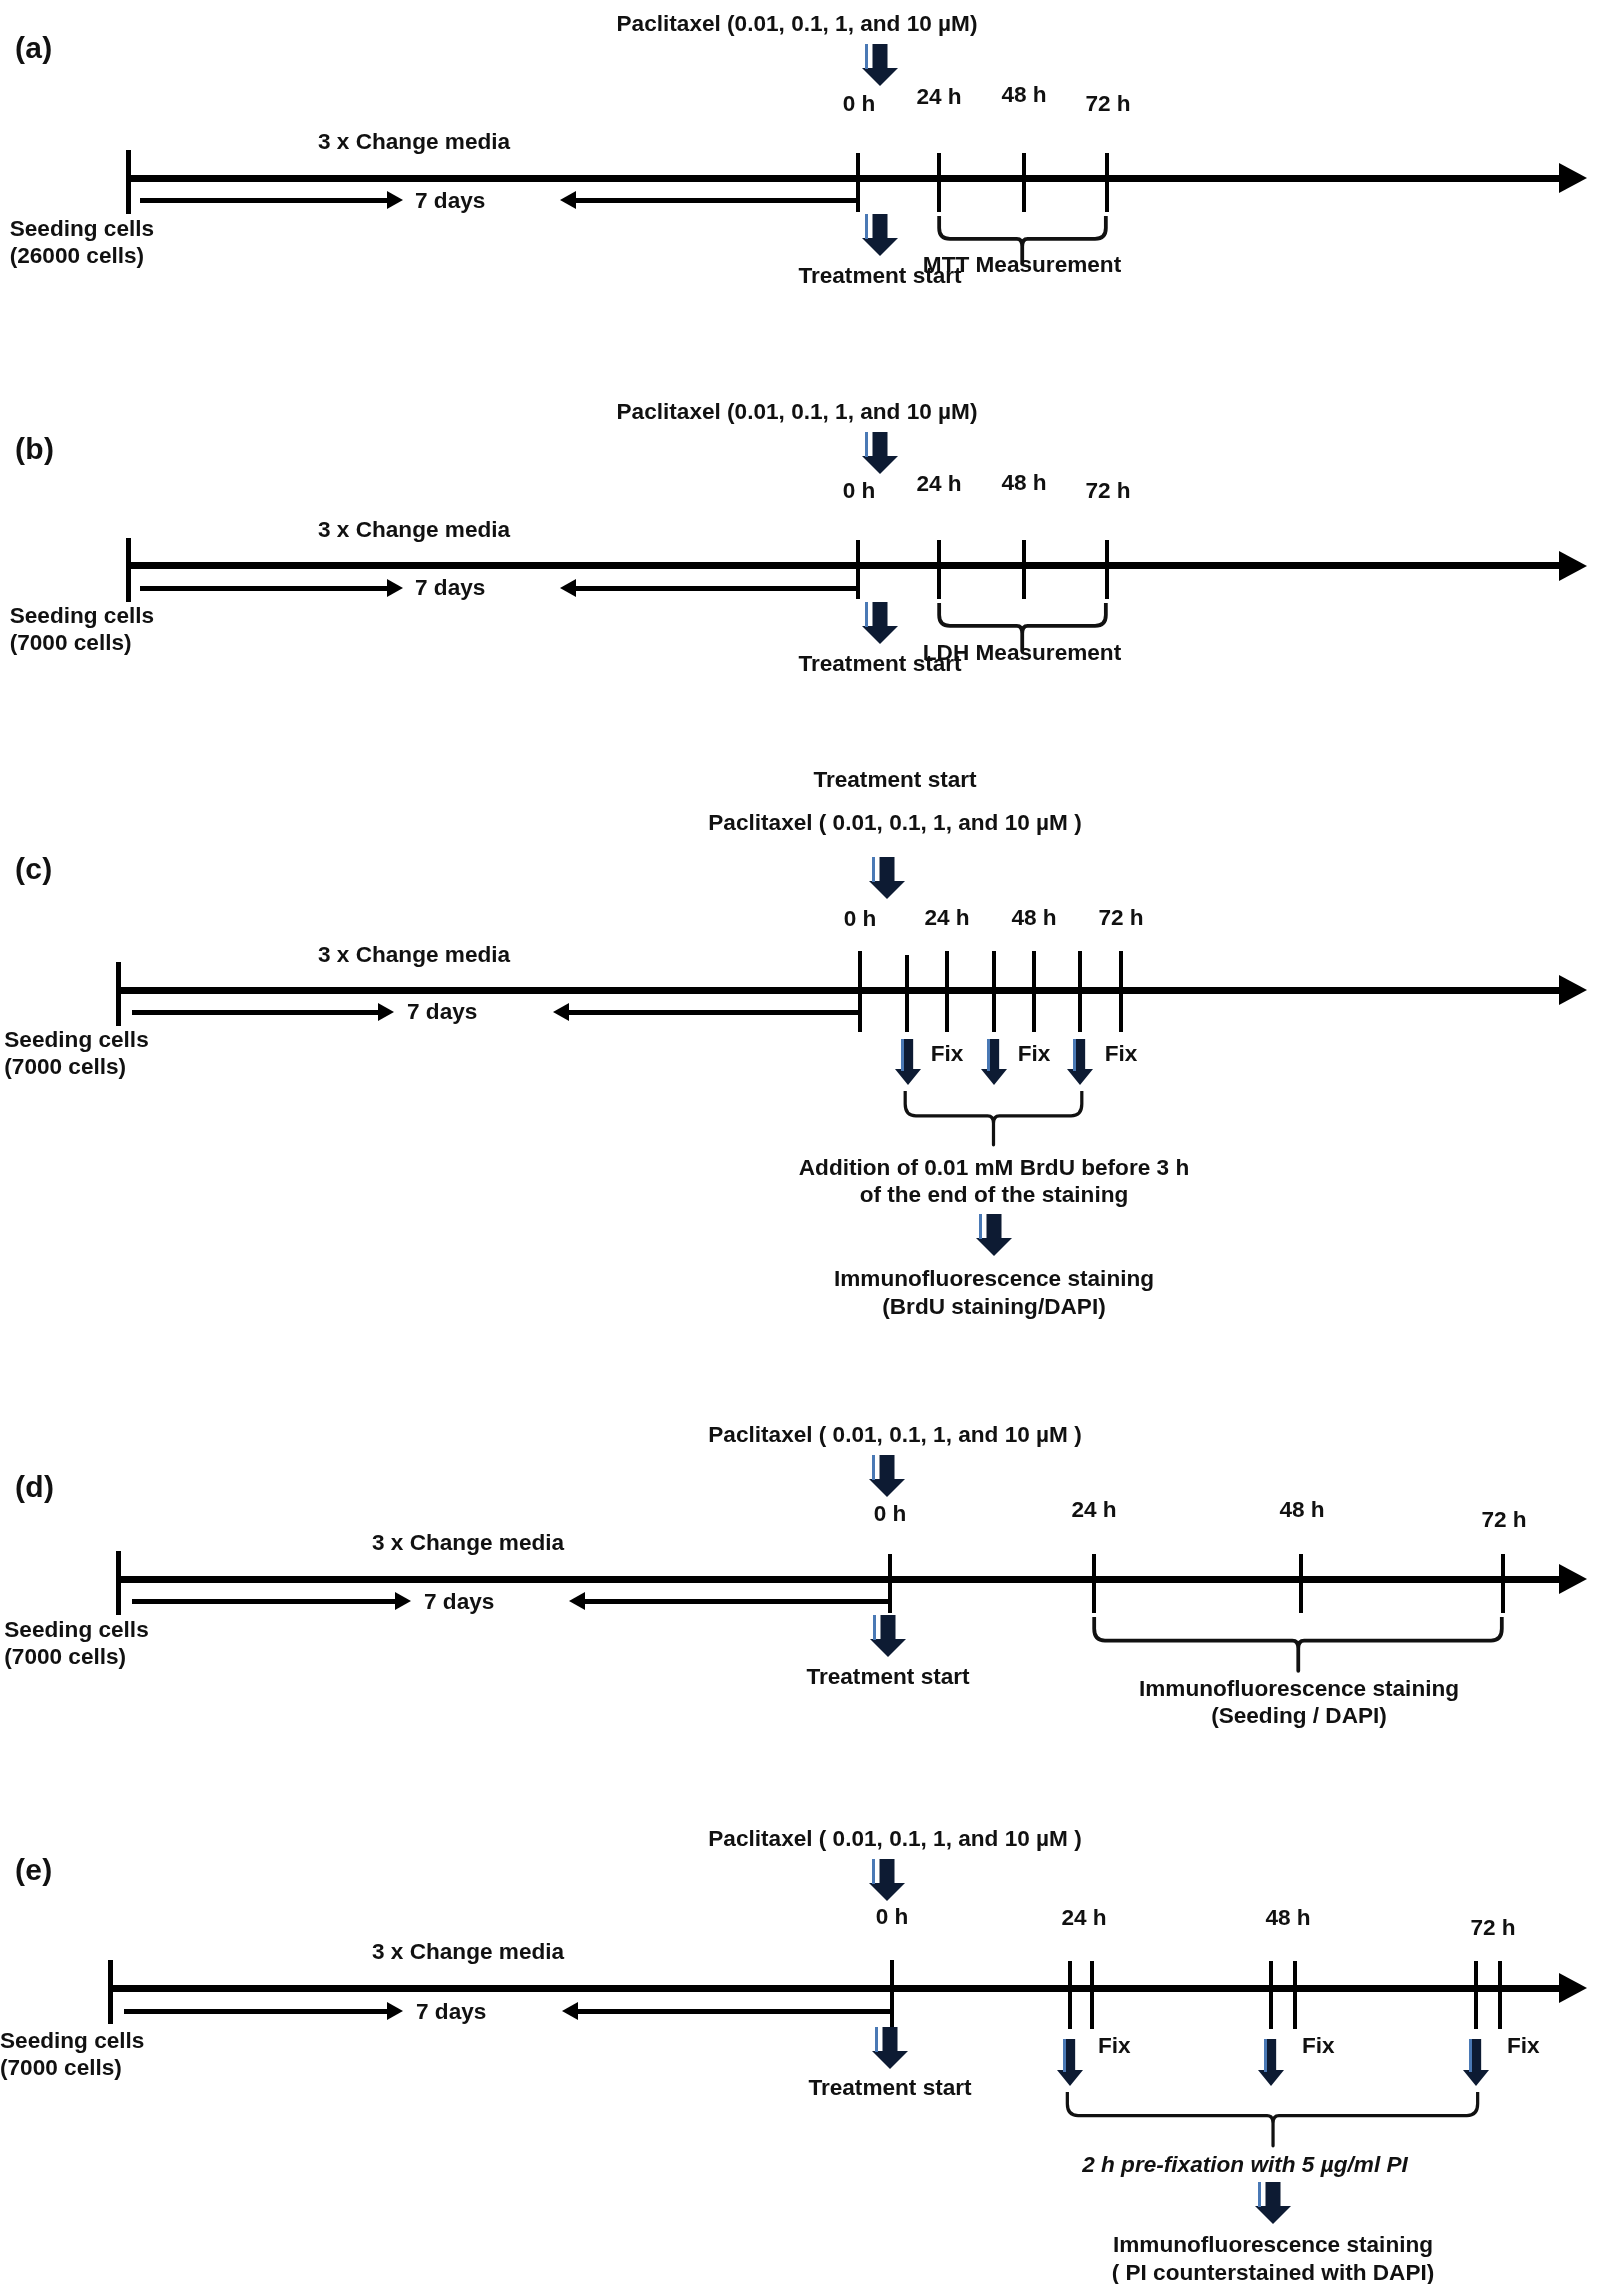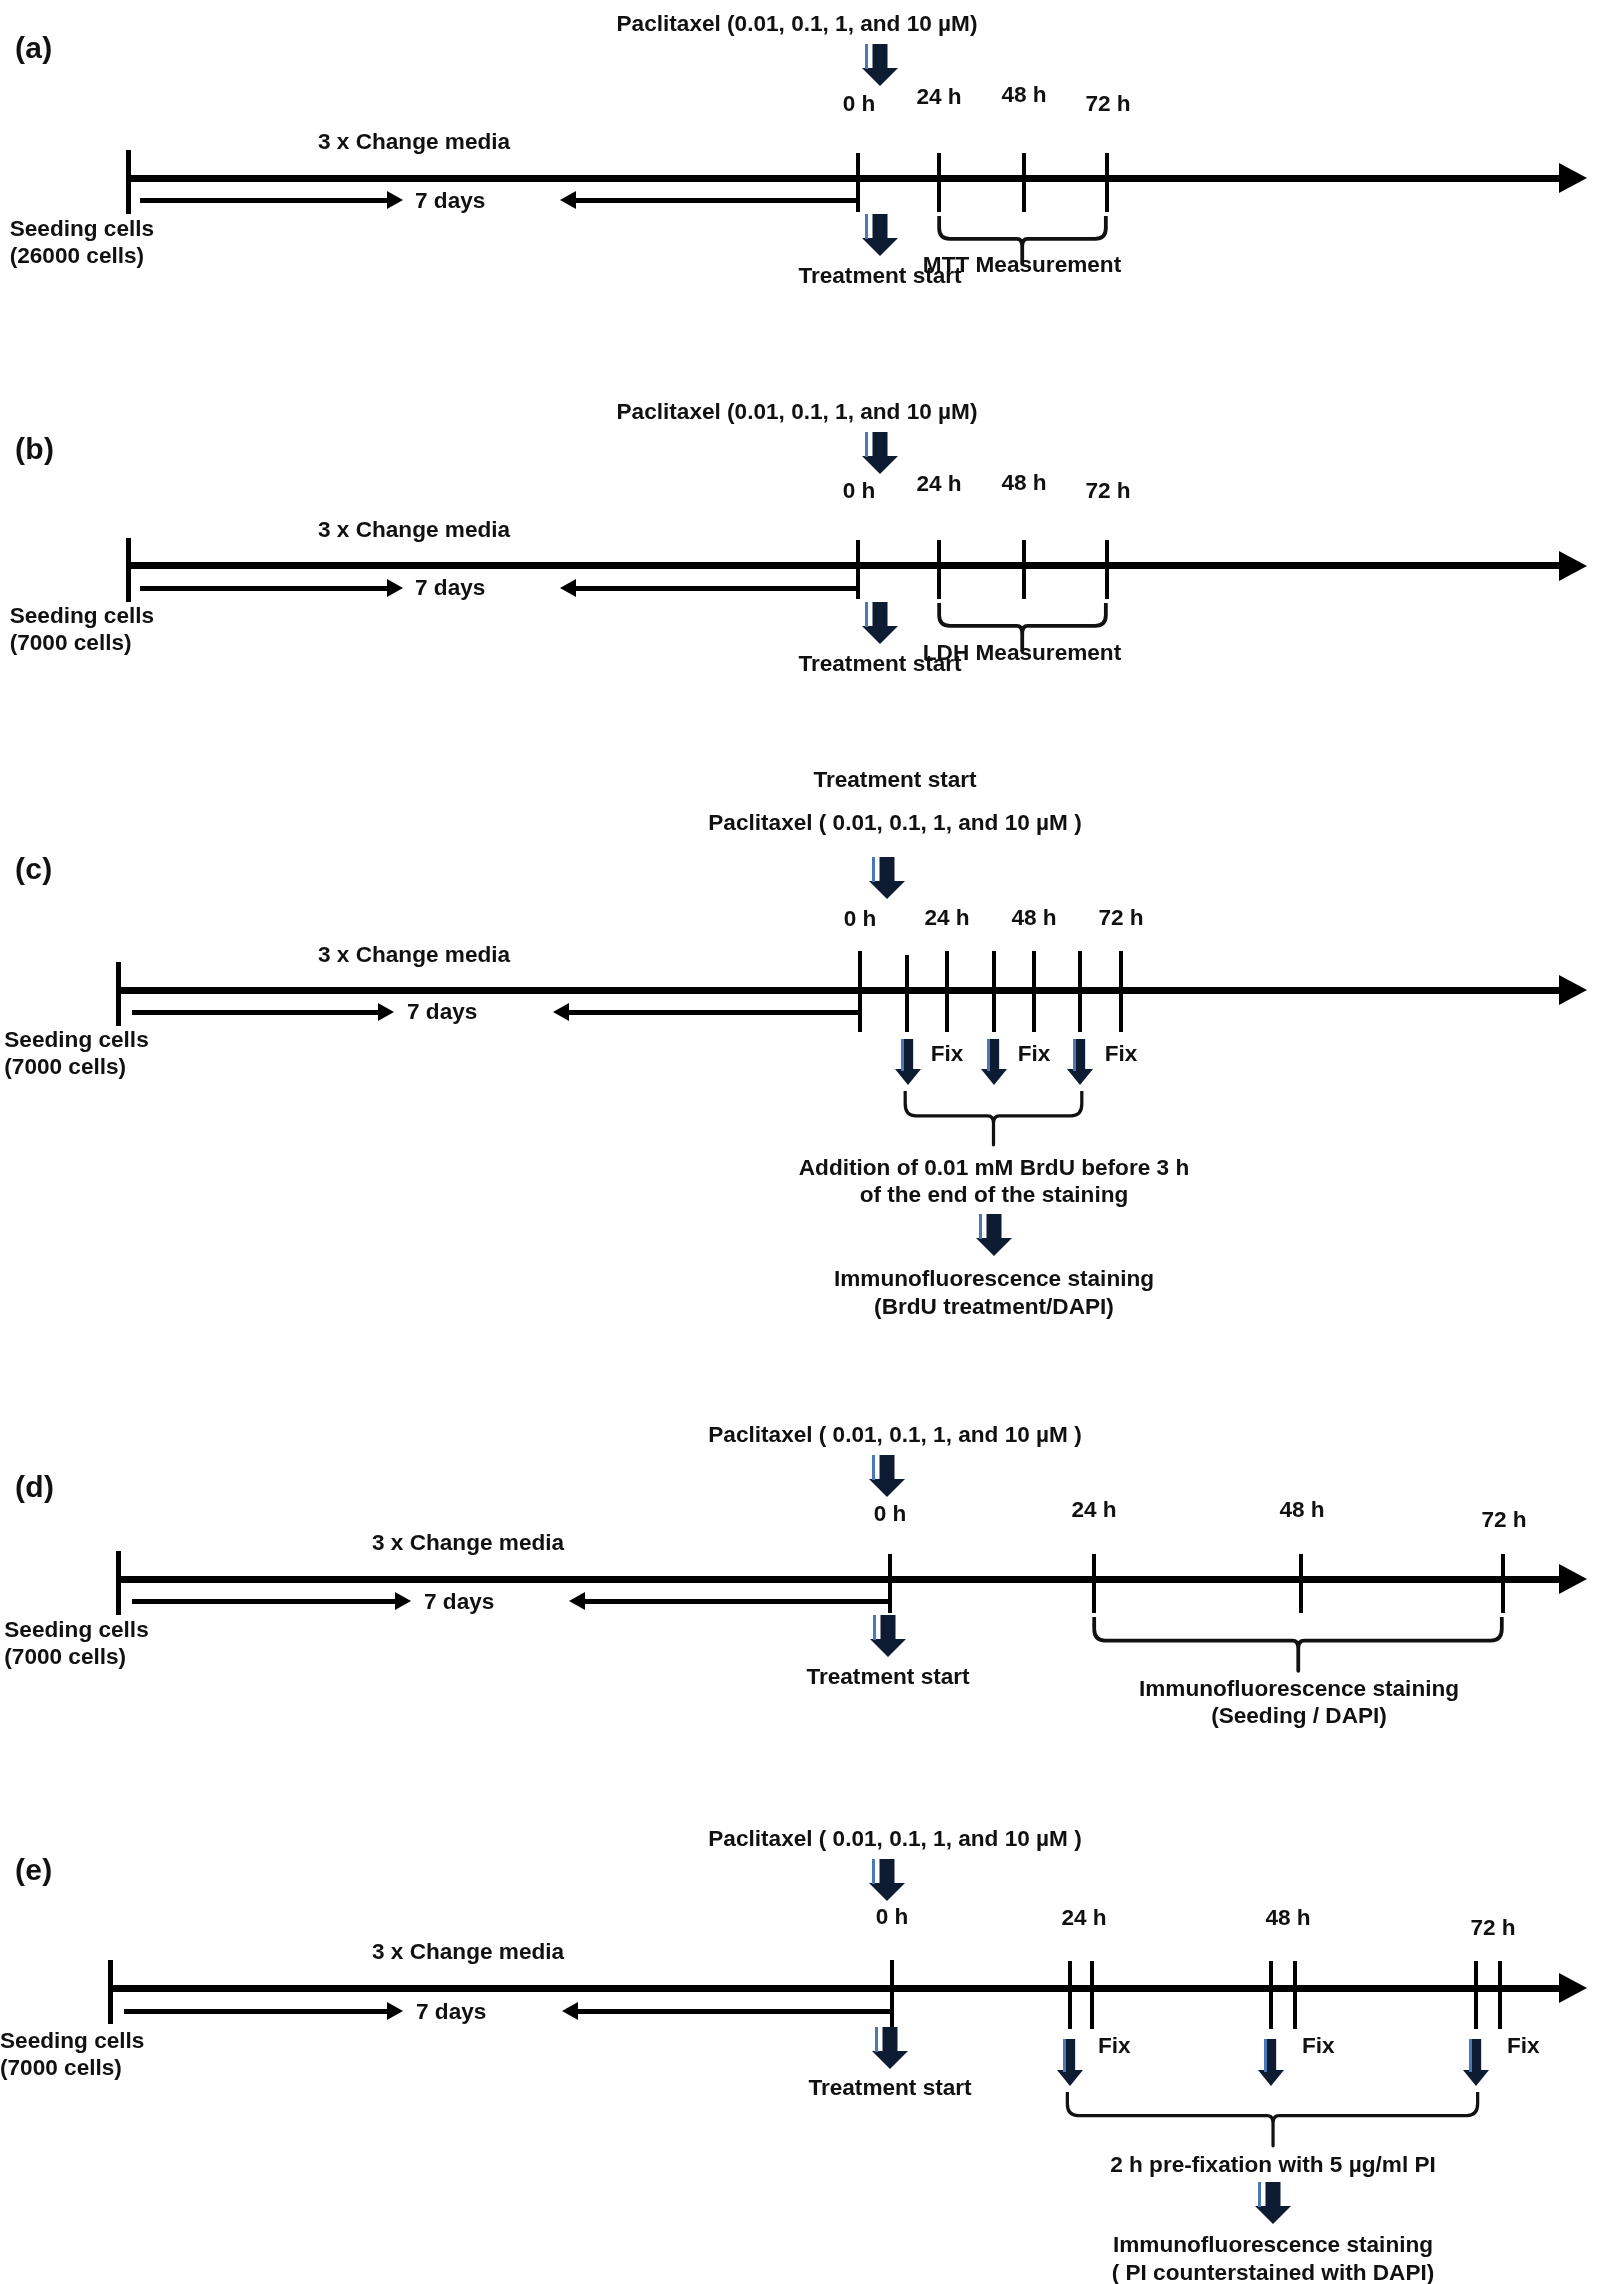--- a/index.html
+++ b/index.html
@@ -222,21 +222,21 @@
   <div class="lbl c" style="left:994px;top:411px;">Addition of 0.01 mM BrdU before 3 h</div>
   <div class="lbl c" style="left:994px;top:438px;">of the end of the staining</div>
 
   <div class="darrow" style="left:994px;top:470px;width:38px;height:43px;">
     <div class="shaft" style="top:0;width:15px;height:26px;"></div>
     <div class="head" style="top:24px;border-left-width:18.3px;border-right-width:18.3px;border-top-width:18.3px;"></div>
     <div class="edge" style="left:4.3px;top:0;width:3.2px;height:25px;"></div>
   </div>
 
   <div class="lbl c" style="left:994px;top:522px;">Immunofluorescence staining</div>
-  <div class="lbl c" style="left:994px;top:550px;">(BrdU treatment/DAPI)</div>
+  <div class="lbl c" style="left:994px;top:550px;">(BrdU staining/DAPI)</div>
 </div>
 
 <div class="panel" style="top:1401px;height:377px;">
   <div class="panel-letter" style="left:15px;top:69px;">(d)</div>
 
   <div class="lbl c" style="left:895px;top:20.5px;">Paclitaxel ( 0.01, 0.1, 1, and 10 µM )</div>
 
   <div class="darrow" style="left:887px;top:54px;width:38px;height:42px;">
     <div class="shaft" style="top:0;width:15px;height:26px;"></div>
     <div class="head" style="top:24px;border-left-width:18.3px;border-right-width:18.3px;border-top-width:18.3px;"></div>
@@ -349,21 +349,21 @@
     <div class="head" style="top:31px;border-left-width:13px;border-right-width:13px;border-top-width:16px;"></div>
     <div class="edge" style="left:6px;top:0;width:2.7px;height:33px;"></div>
   </div>
 
   <div class="brace" style="left:1065px;top:297px;width:415px;height:56px;">
     <svg width="415" height="56" viewBox="0 0 770 104">
       <path d="M4,0 L4,22 Q4,44 24,44 L375,44 Q386,44 386,58 L386,100 L386,58 Q386,44 397,44 L746,44 Q766,44 766,22 L766,0" fill="none" stroke="#111" stroke-width="6" stroke-linecap="round" stroke-linejoin="round"></path>
     </svg>
   </div>
 
-  <div class="lbl c" style="left:1273px;top:357px;">2 h pre-fixation with 5 µg/ml PI</div>
+  <div class="lbl c" style="left:1245px;top:357px;font-style:italic;">2 h pre-fixation with 5 µg/ml PI</div>
 
   <div class="darrow" style="left:1273px;top:387px;width:38px;height:43px;">
     <div class="shaft" style="top:0;width:15px;height:26px;"></div>
     <div class="head" style="top:24px;border-left-width:18.3px;border-right-width:18.3px;border-top-width:18.3px;"></div>
     <div class="edge" style="left:4.3px;top:0;width:3.2px;height:25px;"></div>
   </div>
 
   <div class="lbl c" style="left:1273px;top:437px;">Immunofluorescence staining</div>
   <div class="lbl c" style="left:1273px;top:465px;">( PI counterstained with DAPI)</div>
 </div>

